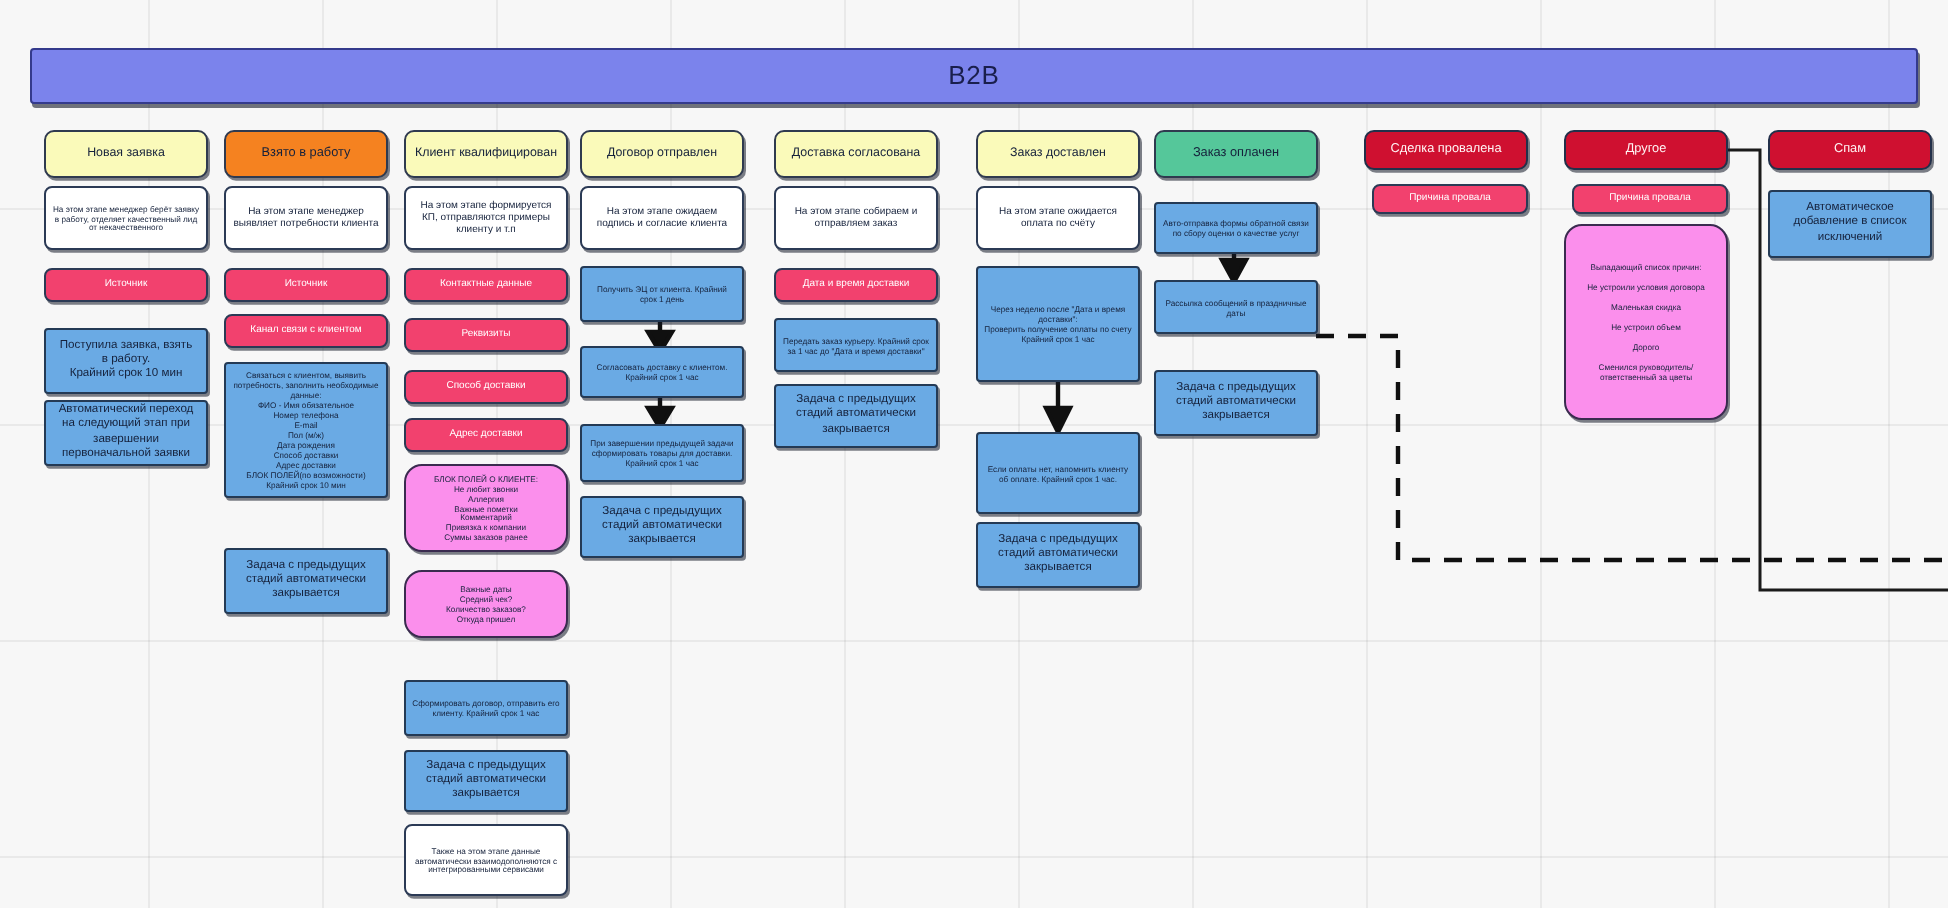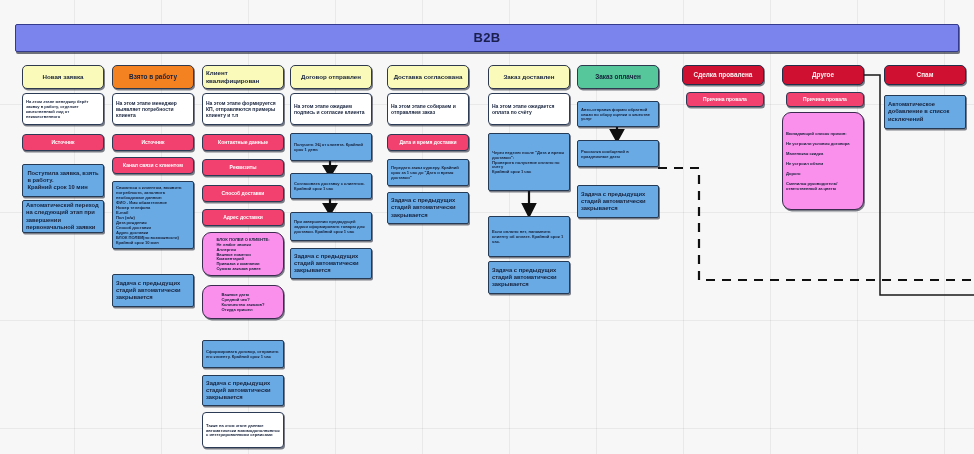--- a/index.html
+++ b/index.html
@@ -19,28 +19,28 @@
     background-size:87px 108px;
     background-position:-13px -4px;
     pointer-events:none;
   }
   #canvas{position:absolute;inset:0;}
 
   .node{
     position:absolute;
     box-sizing:border-box;
     display:flex;align-items:center;justify-content:center;
+    text-align:center;
     color:#15213b;
     border:1.4px solid #2b3a55;
     border-radius:3px;
     padding:2px 3px;
     line-height:1.22;
     box-shadow:1px 1.4px 0 rgba(20,25,40,.55);
     white-space:pre-line;
-    font-weight:bold;
   }
 
   
   .banner{background:#7b83ec;border-color:#343a8c;color:#1a1f4d;border-radius:2px;
           font-size:13px;letter-spacing:.4px;box-shadow:1px 2px 0 rgba(20,25,40,.6);}
   .stage-yellow{background:#fafaba;border-color:#2f3a4f;border-radius:5px;font-size:6.2px;}
   .stage-orange{background:#f58220;border-color:#2f3a4f;border-radius:5px;font-size:6.4px;}
   .stage-green{background:#55c79a;border-color:#2f3a4f;border-radius:5px;font-size:6.4px;}
   .stage-red{background:#cf1030;border-color:#23304a;border-radius:5px;font-size:6.4px;color:#fff4f4;}
   .desc{background:#ffffff;border-color:#2b3a55;border-radius:4px;}

